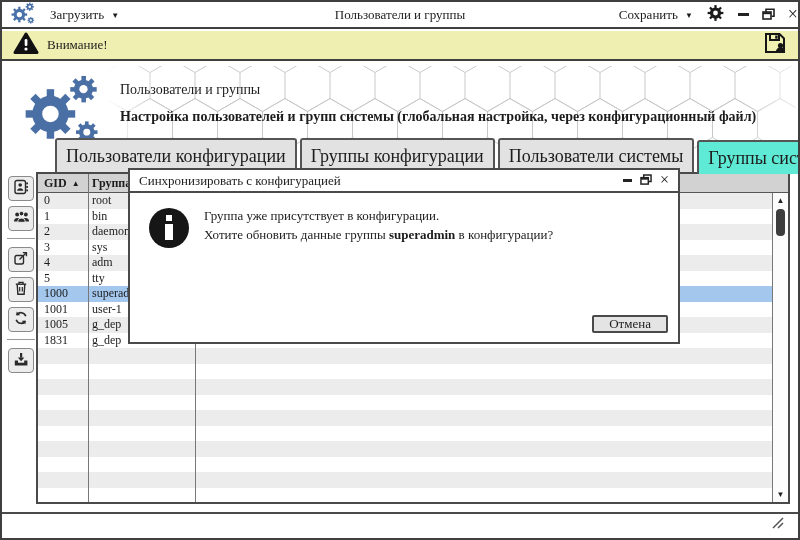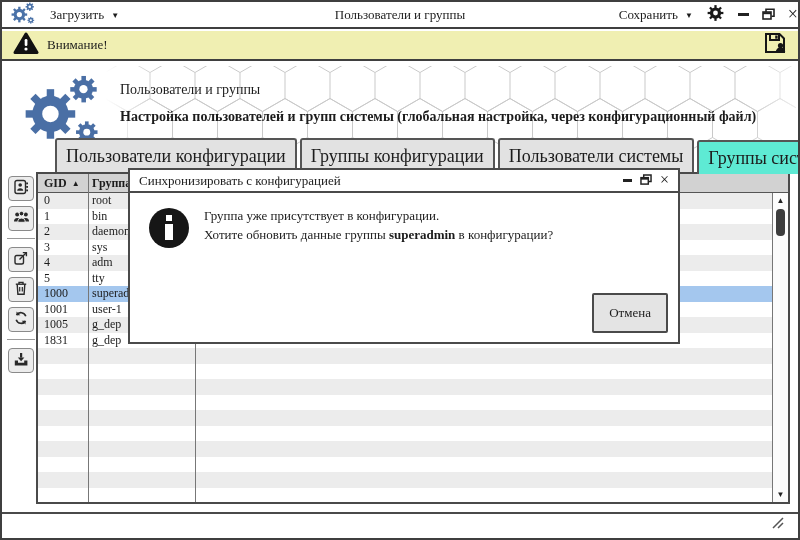--- a/index.html
+++ b/index.html
@@ -63,21 +63,21 @@
     border:2px solid #4a4a4a;z-index:10;}
   .dlg-title{height:23px;border-bottom:2px solid #4a4a4a;display:flex;align-items:center;
     padding:0 9px;font-size:13px;}
   .dlg-controls{margin-left:auto;display:flex;align-items:center;gap:8px;}
   .dlg-body{position:relative;height:147px;}
   .info-icon{position:absolute;left:19px;top:15px;width:40px;height:40px;border-radius:50%;background:#161616;}
   .i-dot{position:absolute;left:17px;top:7px;width:6px;height:6px;background:#fff;}
   .i-stem{position:absolute;left:16px;top:16px;width:8px;height:16px;background:#fff;}
   .dlg-text{position:absolute;left:74px;top:13px;font-size:13px;line-height:19px;}
   .dlg-buttons{position:absolute;right:10px;bottom:7px;display:flex;gap:10px;}
-  .dlg-btn{height:40px;padding:0 15px;background:#e4e4e4;border:2px solid #4a4a4a;border-radius:2px;
+  .dlg-btn{height:18px;padding:0 15px;background:#e4e4e4;border:2px solid #4a4a4a;border-radius:2px;
     font-size:13px;display:flex;align-items:center;white-space:nowrap;}
   
   .statusbar{position:absolute;left:0;right:0;bottom:0;height:26px;border-top:2px solid #4a4a4a;background:#fff;}
   .grip{position:absolute;right:13px;bottom:5px;}
 </style>
 </head>
 <body>
 
 <div class="window">
 

